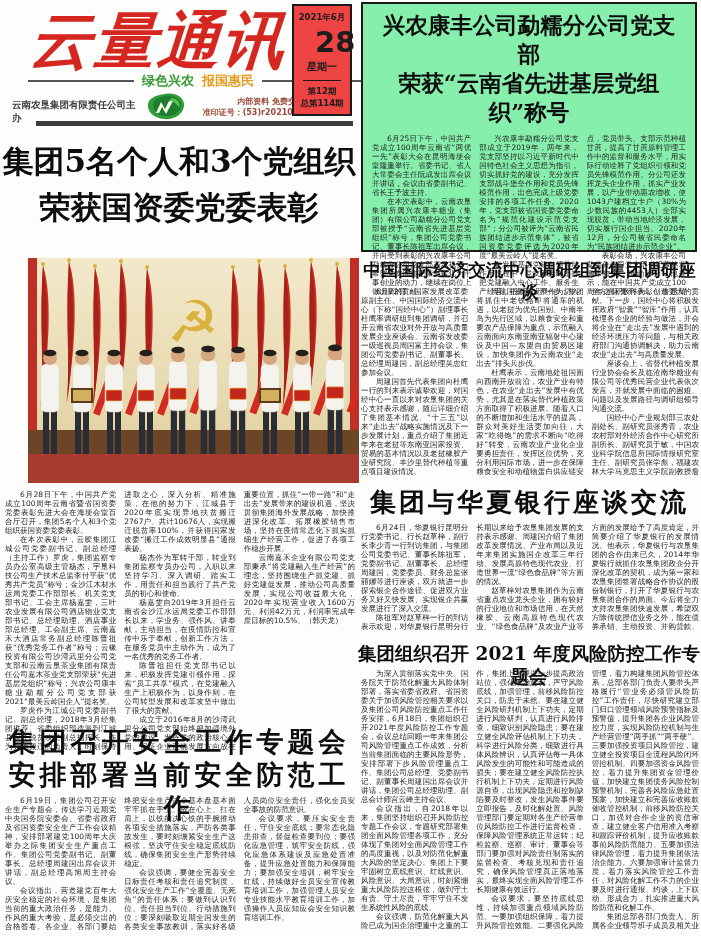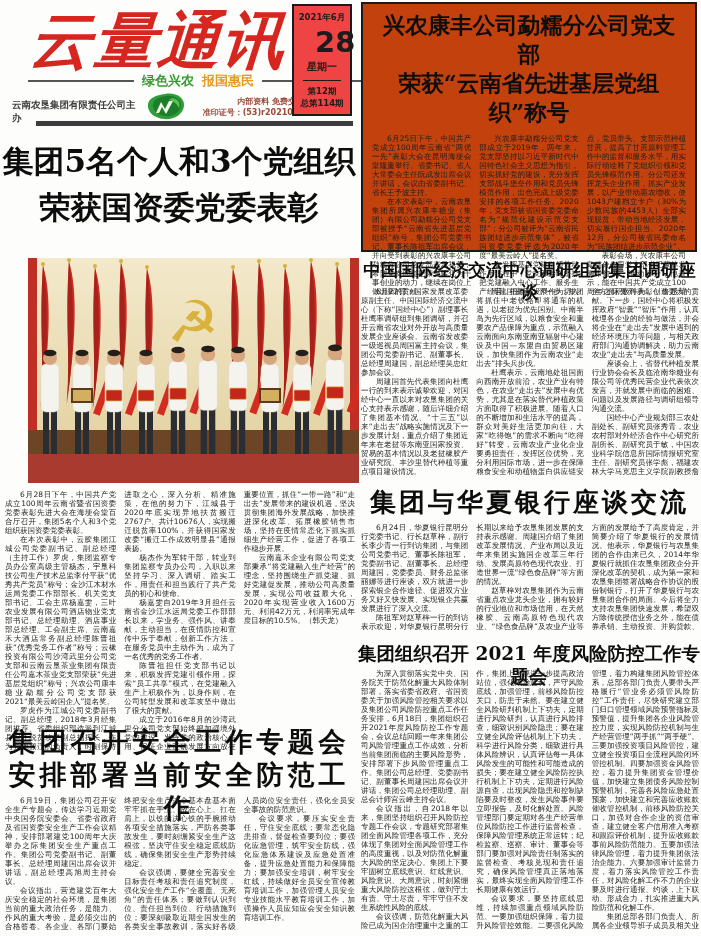--- a/index.html
+++ b/index.html
@@ -26,21 +26,21 @@
   .datebox .db-hr{width:38px;margin:6px auto 4px auto;border-top:1.5px solid #1a1a1a;}
   .datebox .db-issue,.datebox .db-total{font-size:8.5px;font-weight:bold;line-height:12px;}
   .mast-rule{position:absolute;left:36px;top:121px;width:317px;height:5px;background:#3c3c3c;}
   
   .headline{font-family:"DejaVu Serif",serif;font-weight:bold;color:#0d0d0d;text-align:center;}
   .bodytext{column-count:3;column-gap:8px;column-fill:auto;overflow:hidden;
     font-size:7.5px;line-height:9px;text-align:justify;color:#1d1d1d;}
   .para{margin:0;text-indent:2em;}
   
   .box-article{position:absolute;left:361px;top:2px;width:336px;height:250px;
-    border:2px solid #1a1a1a;box-sizing:border-box;padding:7px 9px 6px 9px;background:#c2410c;}
+    border:2px solid #1a1a1a;box-sizing:border-box;padding:7px 9px 6px 9px;background:#86efac;}
   .box-article .headline{font-size:22.5px;line-height:29px;}
   .box-article .bodytext{margin-top:7px;height:168px;}
   
   .main-headline{position:absolute;left:0;top:138px;width:358px;font-size:31px;line-height:46px;}
   .photo-wrap{position:absolute;left:28px;top:258px;width:331px;height:225px;overflow:hidden;}
   .main-body{position:absolute;left:5px;top:490px;width:350px;height:262px;}
   
   .safety-headline{position:absolute;left:0;top:725px;width:358px;font-size:27px;line-height:33px;letter-spacing:4px;}
   .safety-body{position:absolute;left:5px;top:796px;width:350px;height:140px;}
   

